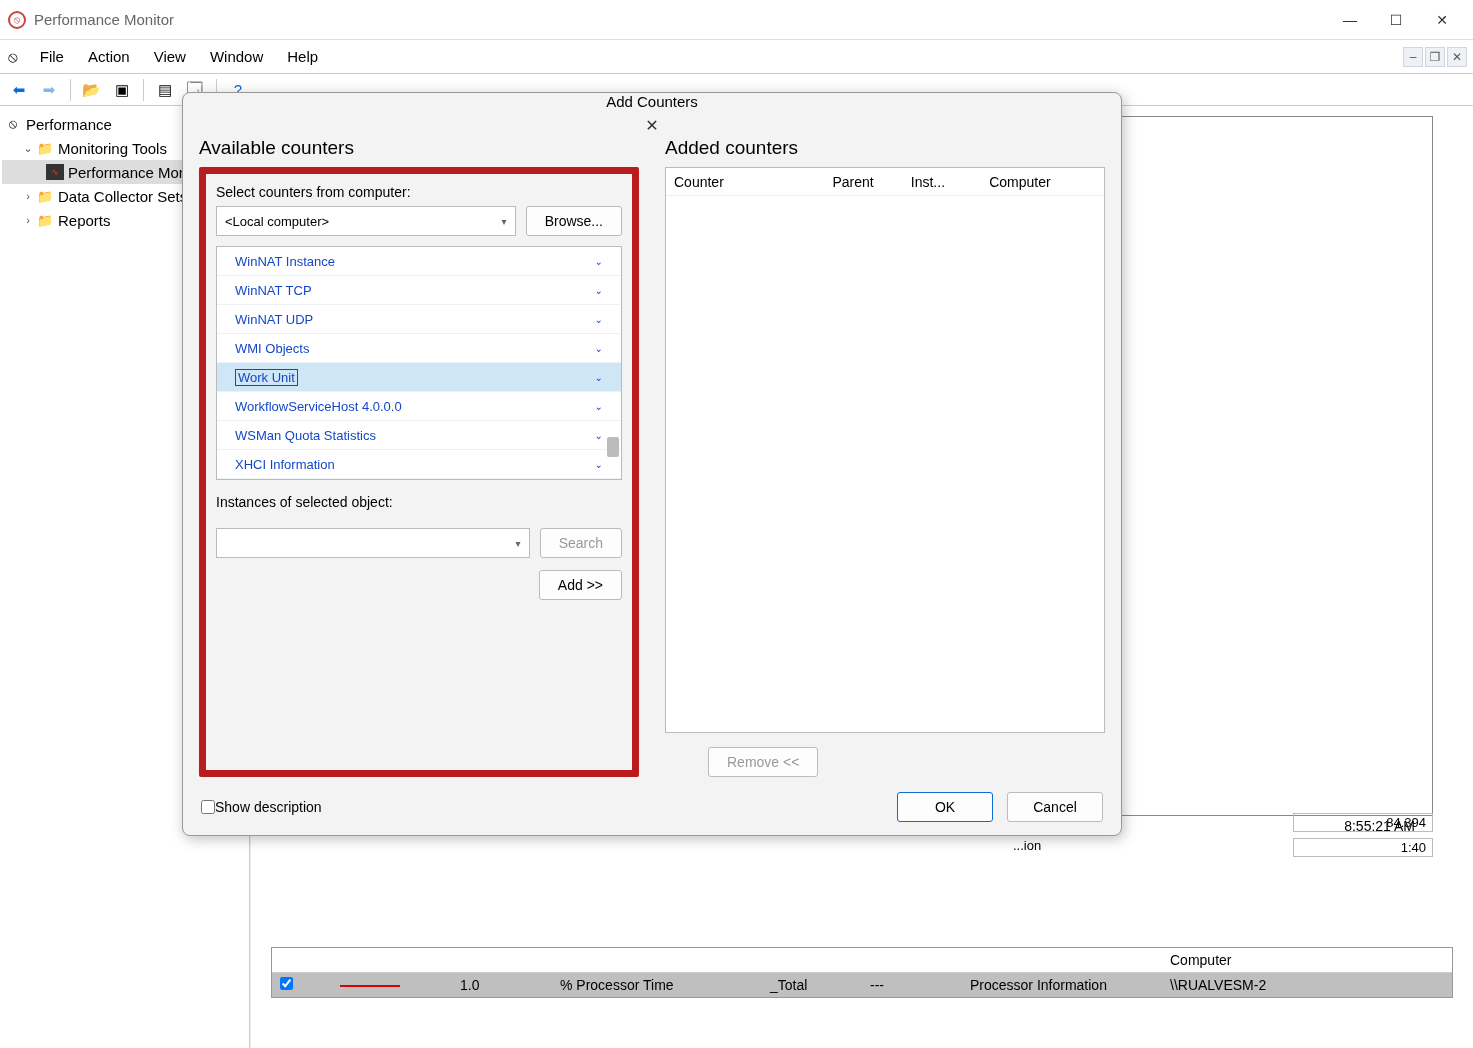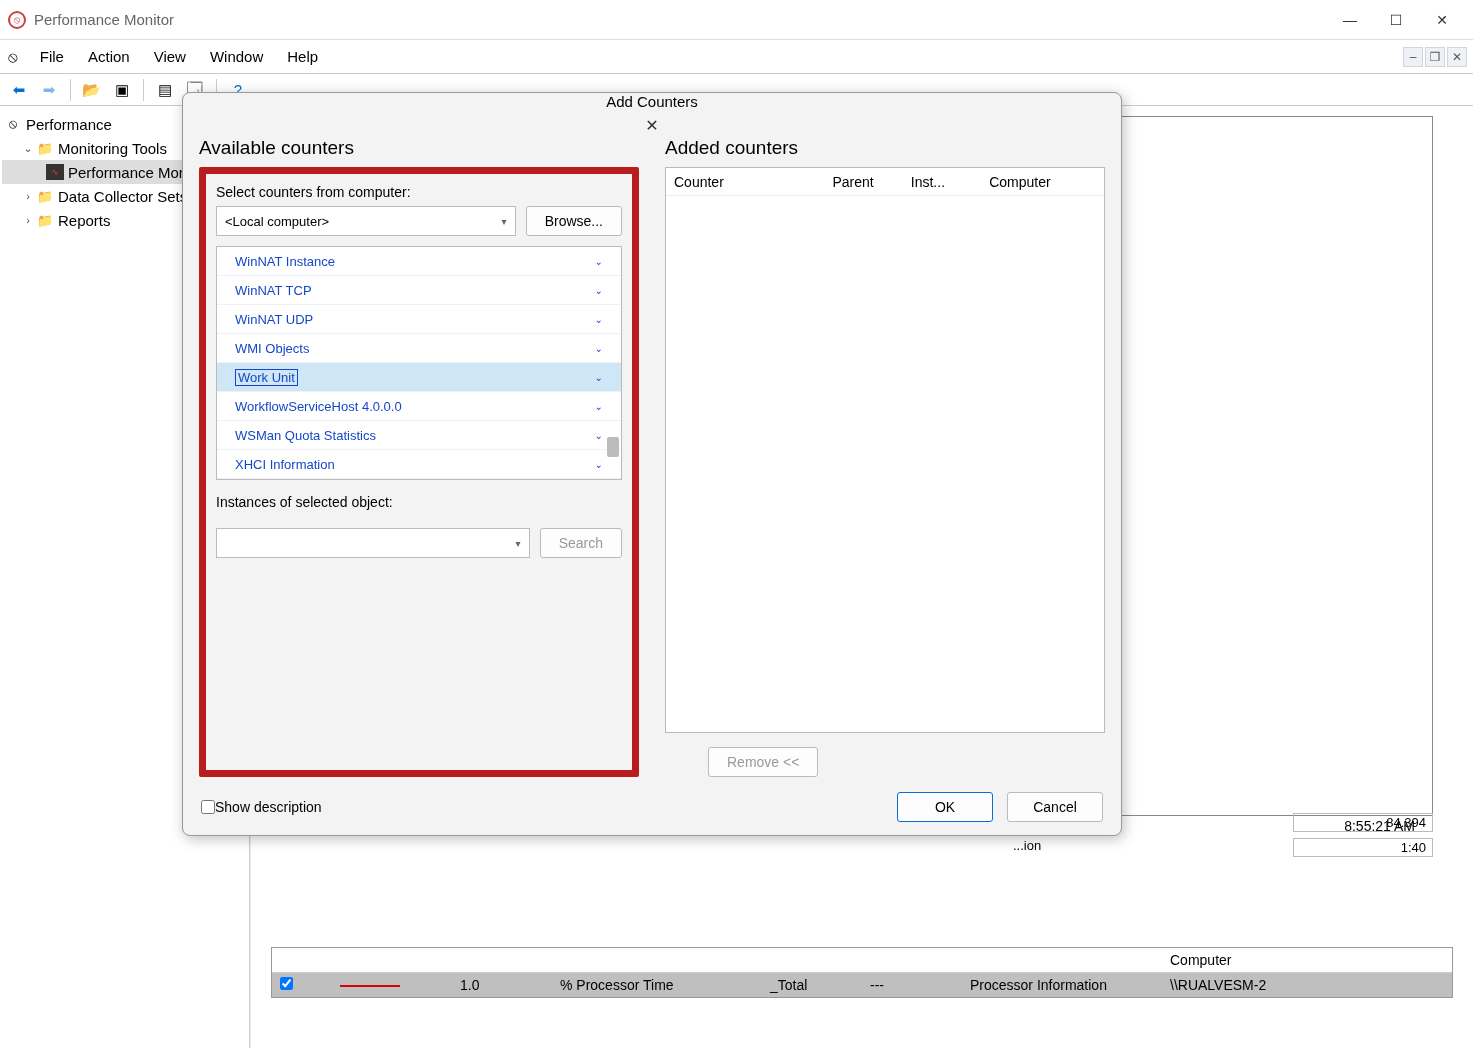--- a/index.html
+++ b/index.html
@@ -325,20 +325,25 @@
         <div class="search-row">
           <div class="combo">
             <span></span>
               <span class="arrow">▾</span>
           </div>
           <div class="btn disabled">
               <span>Search</span>
             </div>
         </div>
 
+        <div class="add-row">
+          <div class="btn">
+              <span>Add &gt;&gt;</span>
+            </div>
+        </div>
       </div>
     </div>
 
     <div class="panel">
       <div class="panel-label">Added counters</div>
       <div class="right-table">
         <div class="rt-head">
           <div class="rt-counter">Counter</div>
           <div class="rt-parent">Parent</div>
           <div class="rt-inst">Inst...</div>

